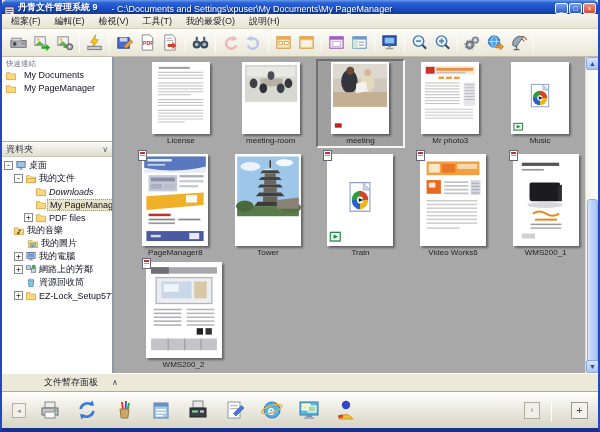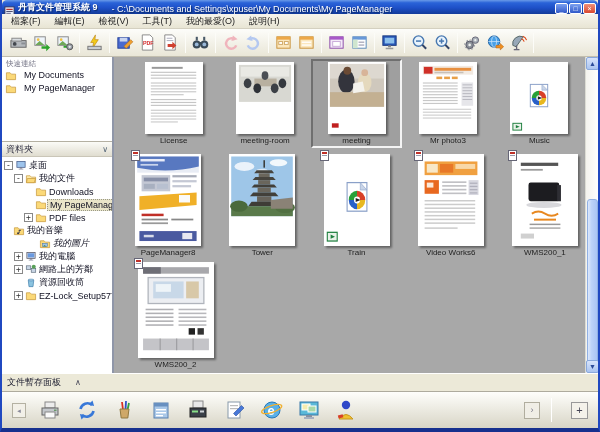--- a/index.html
+++ b/index.html
@@ -40,41 +40,41 @@
   .fold-chevron{margin-left:auto;padding-right:4px;color:#567;font-size:8px;}
   .tree{flex:1;padding-top:2px;overflow:hidden;}
   .tree-row{height:13px;display:flex;align-items:center;font-size:9px;color:#112;white-space:nowrap;}
   .expander{width:9px;height:9px;flex:0 0 9px;border:1px solid #888;background:#fff;color:#333;
     font-size:8px;line-height:7px;text-align:center;margin-right:2px;font-family:"DejaVu Sans Mono",monospace;}
   .exp-space{width:11px;flex:0 0 11px;}
   .tree-label{padding:0 2px;}
   .tree-label.selected{background:#e9e4c8;border:1px dotted #998;}
   
   .thumbs{position:absolute;left:114px;top:0;right:13px;bottom:0;background:#a8a8a8;overflow:hidden;}
-  .thumb-row{position:absolute;left:12px;right:0;display:flex;}
+  .thumb-row{position:absolute;left:20px;right:0;display:flex;}
   .cell{width:95px;display:flex;flex-direction:column;align-items:center;border:2px solid transparent;padding:1px 0;}
   .cell.selected{background:#9f9f9f;border-color:#6f6f6f #f4f4f4 #f4f4f4 #6f6f6f;}
   .page{position:relative;background:#fff;box-shadow:1.5px 1.5px 2px rgba(0,0,0,.4);}
   .page svg{position:absolute;left:0;top:0;width:100%;height:100%;}
   .thumb-label{margin-top:2px;font-size:8px;color:#222;}
   .corner-ic{position:absolute;left:-4px;top:-4px;width:9px;height:11px;background:#fff;border:1px solid #667;}
   .corner-ic i{display:block;height:2px;margin:1px;background:#c03028;}
   .corner-ic em{display:block;height:1px;margin:1px;background:#99a;}
   
   .scrollbar{position:absolute;right:0;top:0;bottom:0;width:13px;background:linear-gradient(90deg,#f4f3ee,#fefefe);border-left:1px solid #dcdcd4;}
   .sb-btn{position:absolute;left:0;width:13px;height:13px;background:linear-gradient(180deg,#d8e4fc,#aac4f0);
     border:1px solid #89a8dc;border-radius:2px;color:#2a4a9a;font-size:7px;line-height:11px;text-align:center;}
   .sb-up{top:0;} .sb-down{bottom:0;}
   .sb-thumb{position:absolute;left:1px;width:11px;top:45%;height:52%;border:1px solid #90b0e4;border-radius:3px;
     background:linear-gradient(90deg,#dce8fc,#bcd2f8 40%,#aac4f4);}
   
   .statusbar{flex:0 0 18px;height:18px;display:flex;align-items:center;background:#ece9d8;border-top:1px solid #fff;
     font-size:9px;color:#223;padding:0 5px;}
   .status-left{flex:1;}
-  .status-right{margin-right:14px;}
+  .status-right{margin-right:14px;margin-left:37px;}
   .status-chevron{color:#445;font-size:8px;}
   
   .tray{flex:0 0 37px;height:37px;display:flex;align-items:center;background:linear-gradient(180deg,#fefefb,#d8d5c6);
     border-top:1px solid #aeab9e;padding:0 10px;gap:11px;}
   .tray-small{width:14px;height:15px;border:1px solid #b4b1a2;background:#f2f0e8;color:#889;font-size:7px;line-height:13px;text-align:center;padding:0;}
   .tray-btn{width:26px;height:26px;border:none;background:transparent;display:flex;align-items:center;justify-content:center;padding:0;}
   .tray-btn .ic{width:24px;height:24px;display:block;}
   .tray-spacer{flex:1;}
   .tray-more{width:16px;height:17px;border:1px solid #b0ad9e;background:#f0eee6;color:#778;font-size:9px;line-height:15px;text-align:center;padding:0;}
   .tray-div{width:1px;height:24px;background:#bab7a8;border-right:1px solid #fff;}
@@ -316,21 +316,21 @@
             <span class="tree-label">桌面</span>
           </div>
           <div class="tree-row" style="padding-left: 12px;">
             <span class="expander">-</span>
             <span class="tree-ic"><svg viewBox="0 0 12 12" width="100%" height="100%">
                 <path d="M1 3 h4 l1.4 1.5 H11 V10.5 H1 Z" fill="#fde9a8" stroke="#c09030" stroke-width="0.7"></path>
                 <path d="M2 6 h9 l-1.5 4.5 H1 Z" fill="#fbd978" stroke="#c09030" stroke-width="0.7"></path>
               </svg></span>
             <span class="tree-label">我的文件</span>
           </div>
-          <div class="tree-row" style="padding-left: 22px;">
+          <div class="tree-row" style="padding-left: 22px; font-style: italic;">
             <span class="exp-space"></span>
             <span class="tree-ic"><svg viewBox="0 0 12 12" width="100%" height="100%">
                 <path d="M1 3 h4 l1.4 1.5 H11 V10.5 H1 Z" fill="#fbd978" stroke="#c09030" stroke-width="0.7"></path>
               </svg></span>
             <span class="tree-label">Downloads</span>
           </div>
           <div class="tree-row" style="padding-left: 22px;">
             <span class="exp-space"></span>
             <span class="tree-ic"><svg viewBox="0 0 12 12" width="100%" height="100%">
                 <path d="M1 3 h4 l1.4 1.5 H11 V10.5 H1 Z" fill="#fbd978" stroke="#c09030" stroke-width="0.7"></path>
@@ -347,21 +347,21 @@
           <div class="tree-row" style="">
             <span class="exp-space"></span>
             <span class="tree-ic"><svg viewBox="0 0 12 12" width="100%" height="100%">
                 <path d="M1 3 h4 l1.4 1.5 H11 V10.5 H1 Z" fill="#fbd978" stroke="#c09030" stroke-width="0.7"></path>
                 <circle cx="5" cy="9" r="1.1" fill="#334"></circle>
                 <rect x="5.8" y="5.3" width="0.8" height="3.7" fill="#334"></rect>
                 <rect x="5.8" y="5.3" width="2.4" height="0.9" fill="#334"></rect>
               </svg></span>
             <span class="tree-label">我的音樂</span>
           </div>
-          <div class="tree-row" style="padding-left: 26px; font-style: italic;">
+          <div class="tree-row" style="padding-left: 14px;">
             <span class="exp-space"></span>
             <span class="tree-ic"><svg viewBox="0 0 12 12" width="100%" height="100%">
                 <path d="M1 3 h4 l1.4 1.5 H11 V10.5 H1 Z" fill="#fbd978" stroke="#c09030" stroke-width="0.7"></path>
                 <rect x="3.5" y="5.8" width="5" height="3.6" fill="#9ec4e8" stroke="#4a78a8" stroke-width="0.6"></rect>
                 <path d="M4 9 l1.5 -1.5 l2 1.8 z" fill="#4a8a4a"></path>
               </svg></span>
             <span class="tree-label">我的圖片</span>
           </div>
           <div class="tree-row" style="padding-left: 12px;">
             <span class="expander">+</span>

